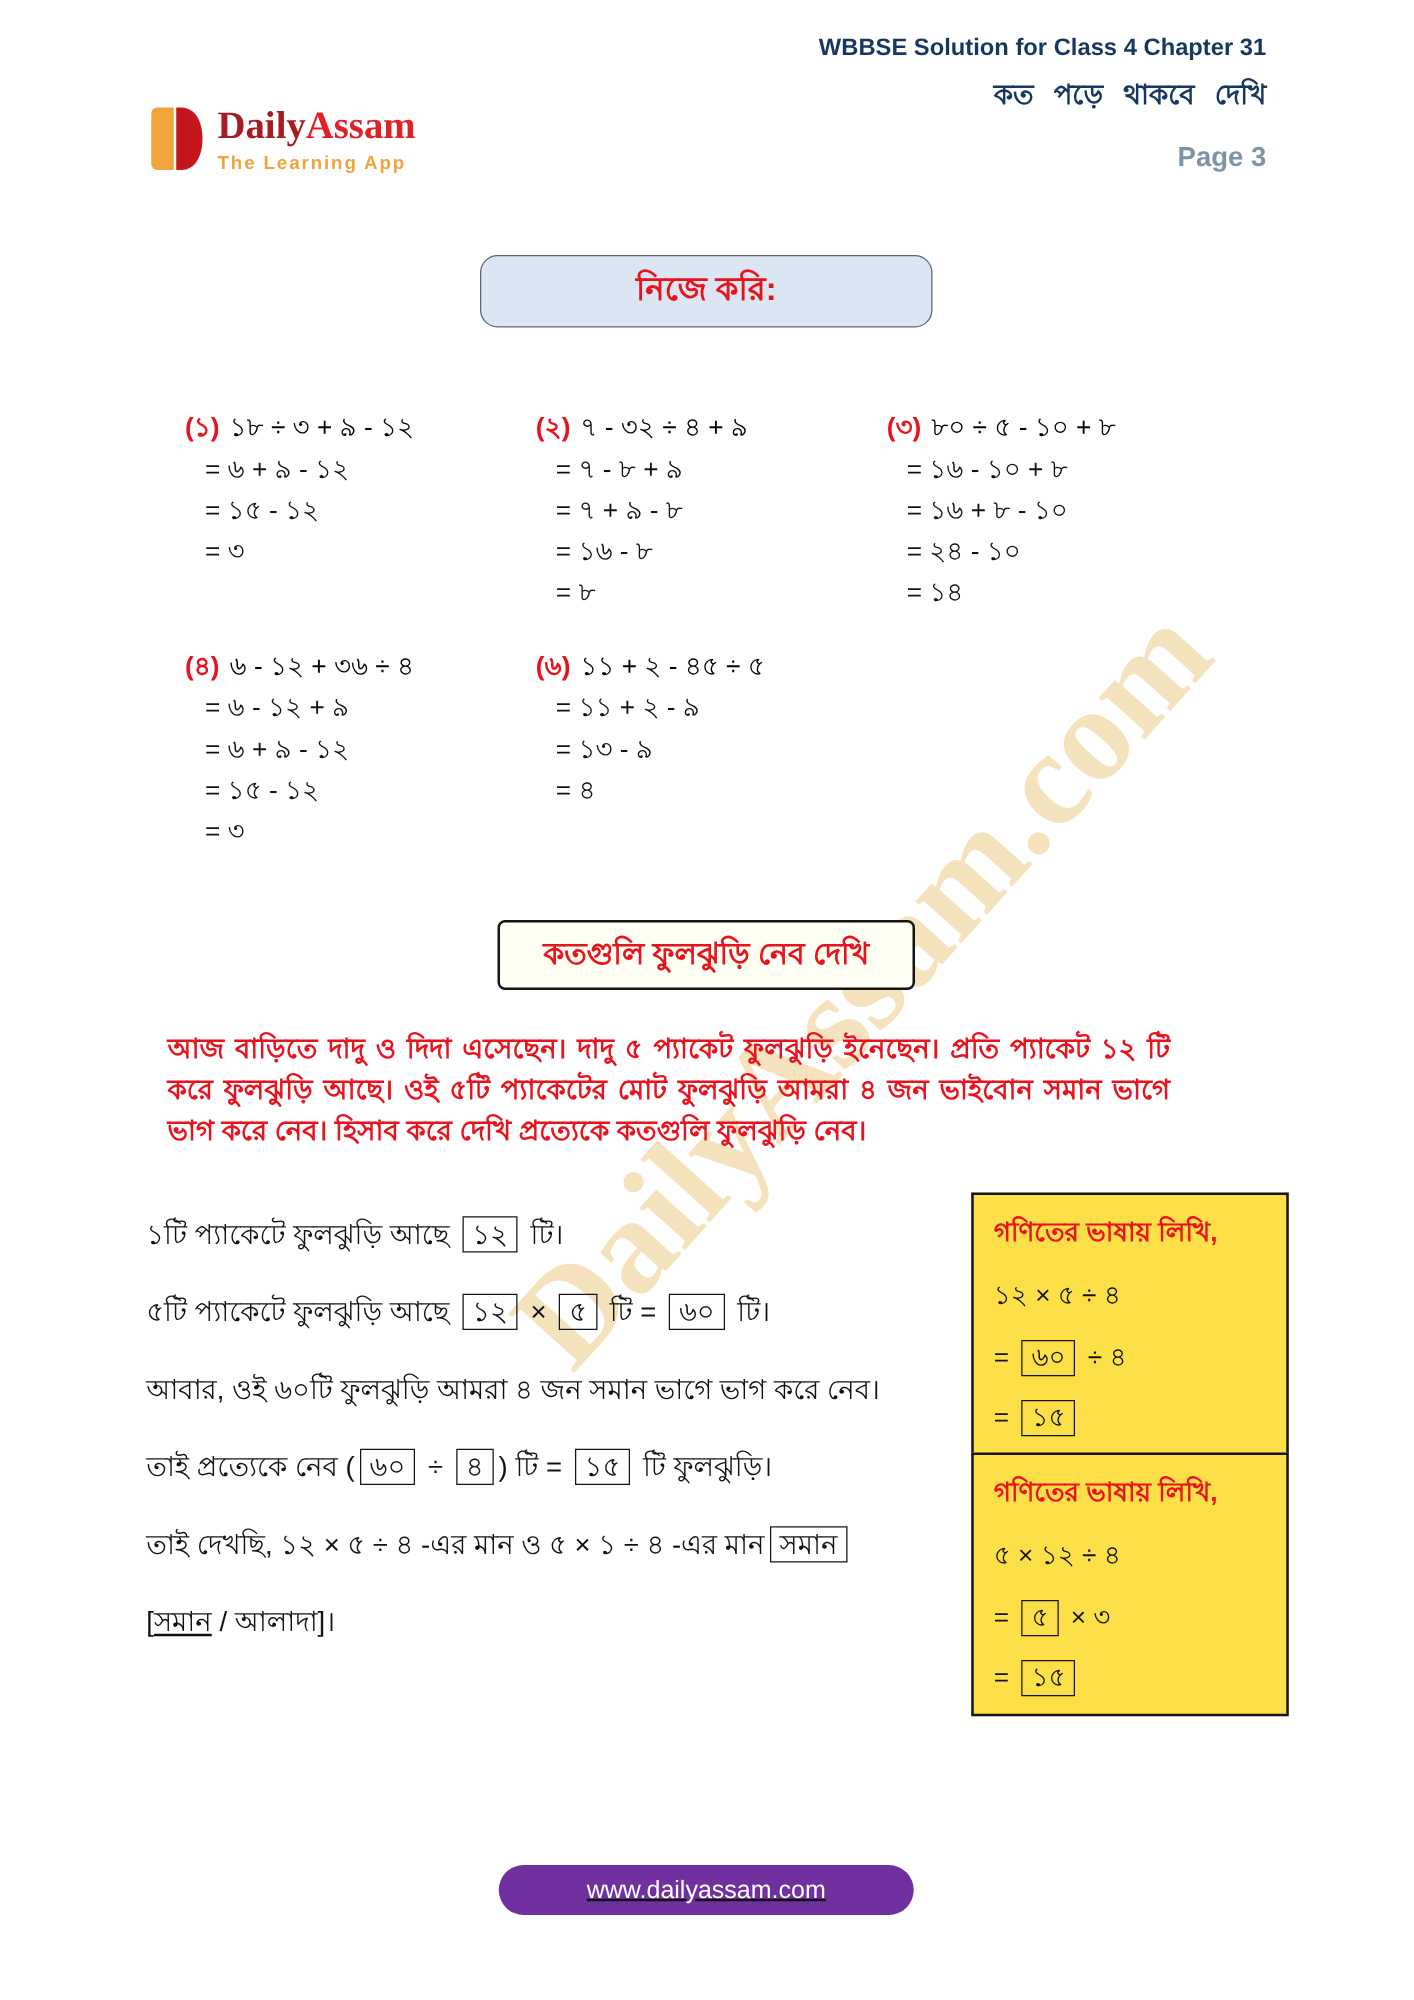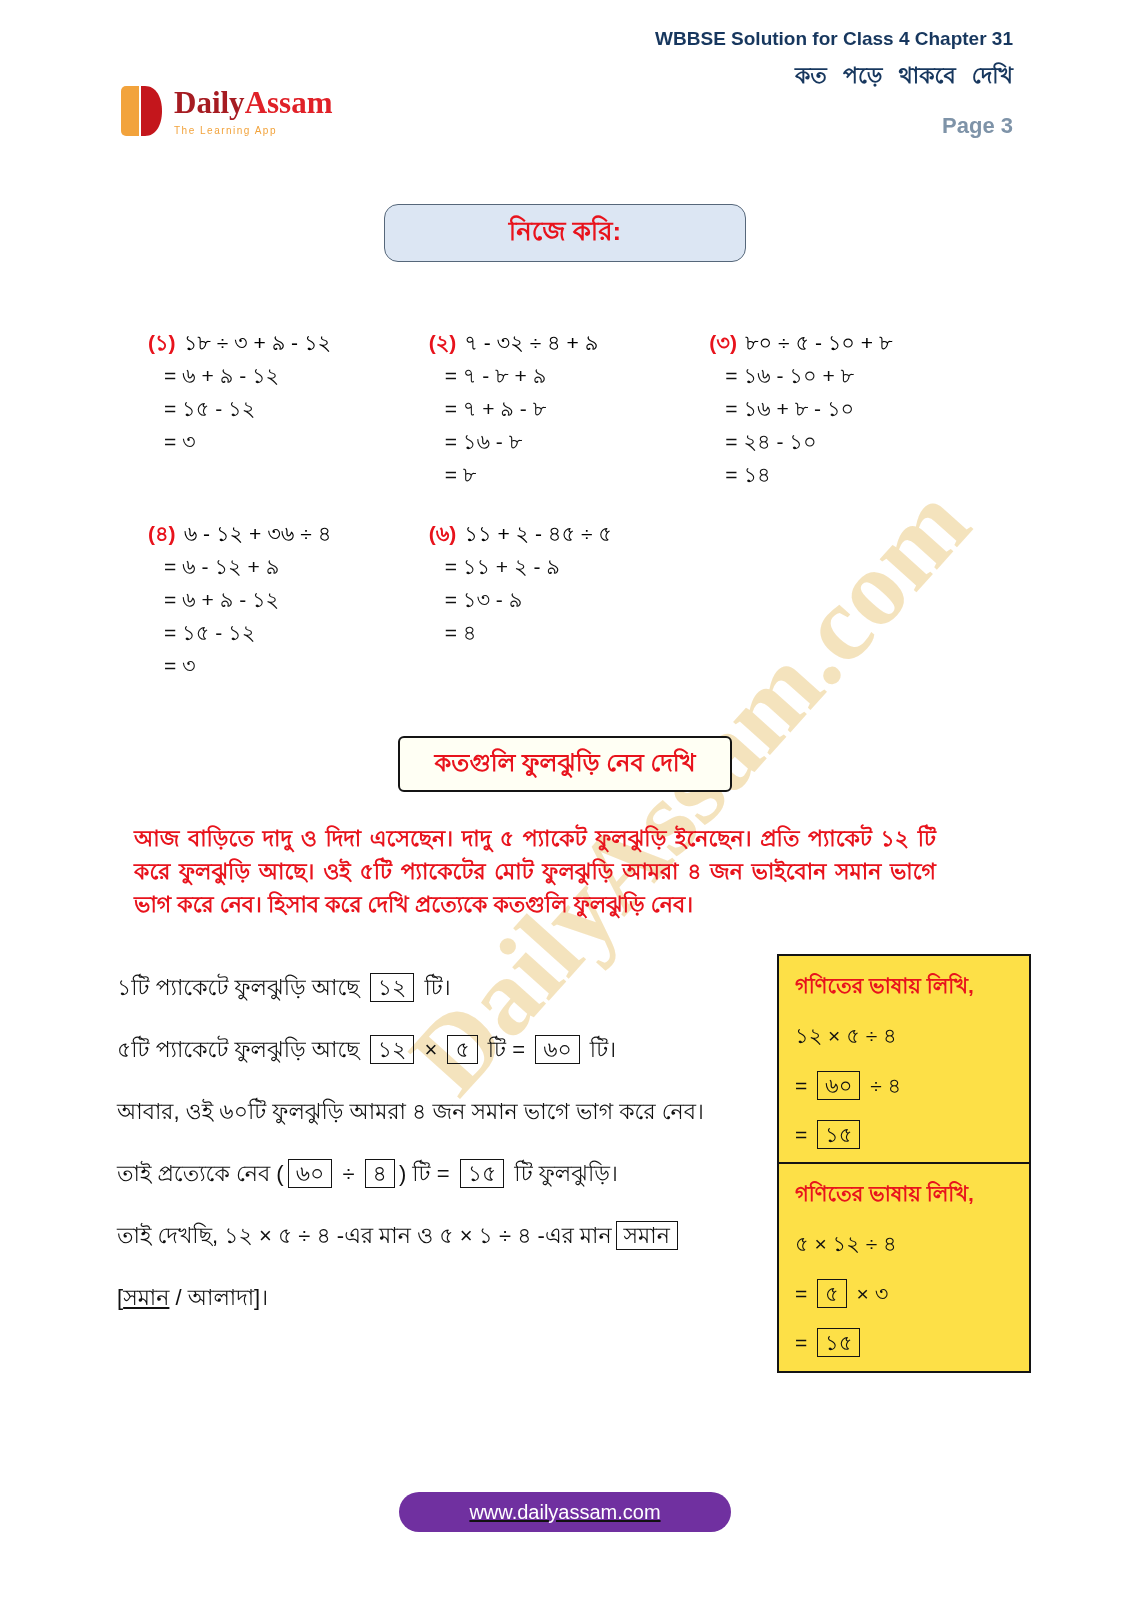--- a/index.html
+++ b/index.html
@@ -25,21 +25,21 @@
   .header {
     position: absolute; top: 28px; left: 118px; right: 118px;
     display: flex; justify-content: space-between; align-items: flex-end;
     z-index: 1;
   }
   .brand { display: flex; align-items: center; gap: 10px; cursor: pointer; }
   .logo-icon { display: inline-flex; }
   .brand-name { font-family: "Liberation Serif", "DejaVu Serif", serif; font-weight: 700; font-size: 31px; line-height: 1; }
   .brand-daily { color: var(--brand-maroon, #a61c22); }
   .brand-assam { color: var(--brand-red, #e02128); }
-  .brand-tagline { display: block; margin-top: 7px; color: var(--brand-orange, #f2a33c); font-size: 10px; font-weight: 400; letter-spacing: 1.5px; }
+  .brand-tagline { display: block; margin-top: 7px; color: var(--brand-orange, #f2a33c); font-size: 15px; font-weight: 700; letter-spacing: 1.5px; }
   .header-right { text-align: right; }
   .course-title { color: var(--header-navy, #17375e); font-size: 19px; font-weight: 700; }
   .chapter-title { color: var(--header-navy, #17375e); font-size: 22px; font-weight: 700; margin-top: 8px; word-spacing: 10px; }
   .page-label { color: var(--page-gray, #7e93a8); font-size: 22px; font-weight: 700; margin-top: 18px; }
   .heading-box {
     position: absolute; left: 565px; transform: translateX(-50%);
     display: flex; align-items: center; justify-content: center;
     z-index: 1; font-weight: 700; color: var(--accent-red, #e8131c);
     text-align: center;
   }

